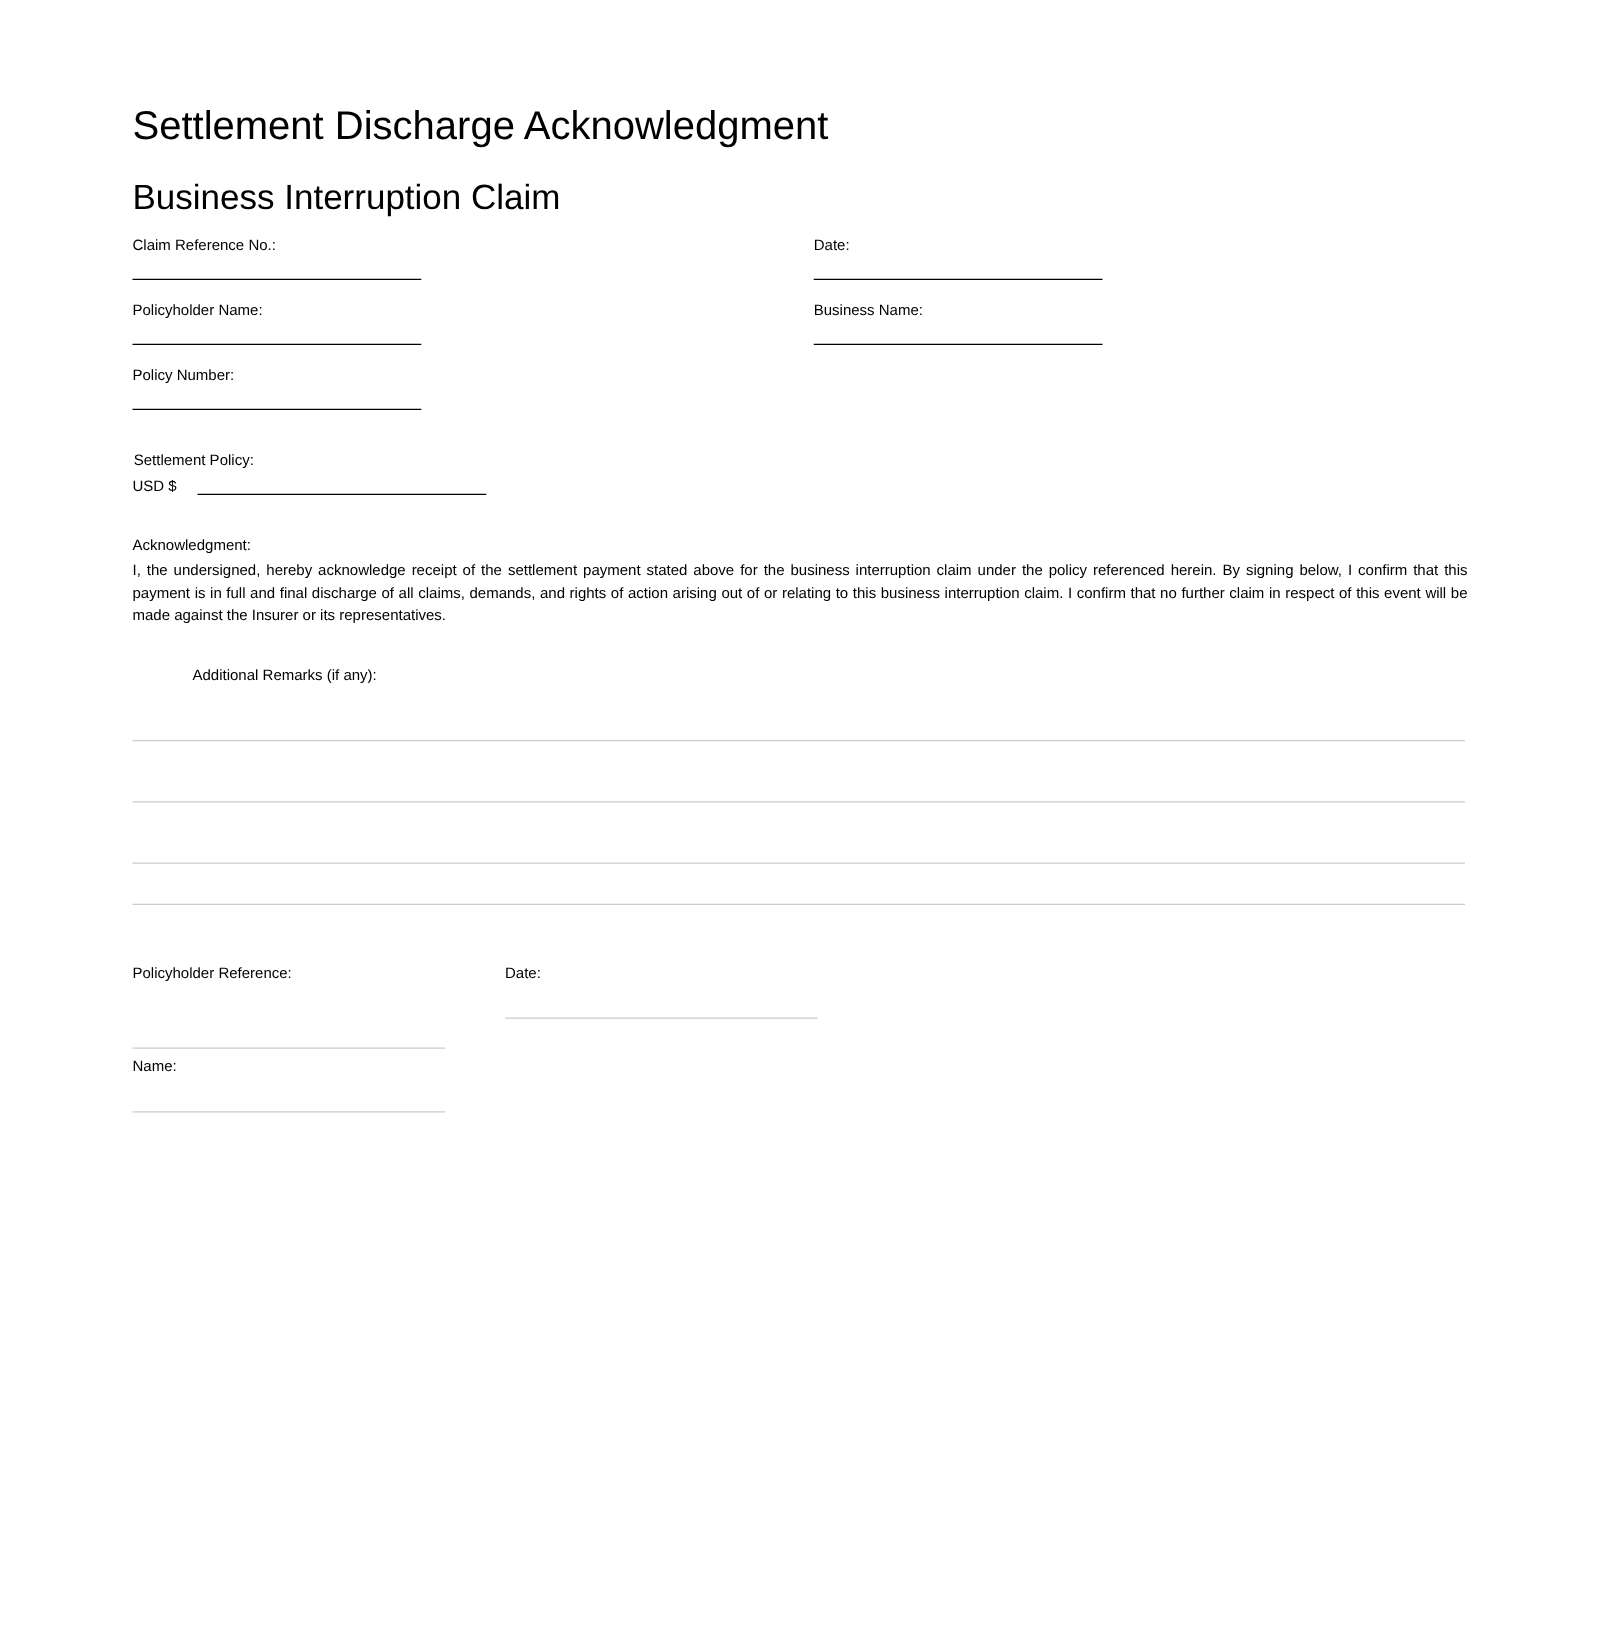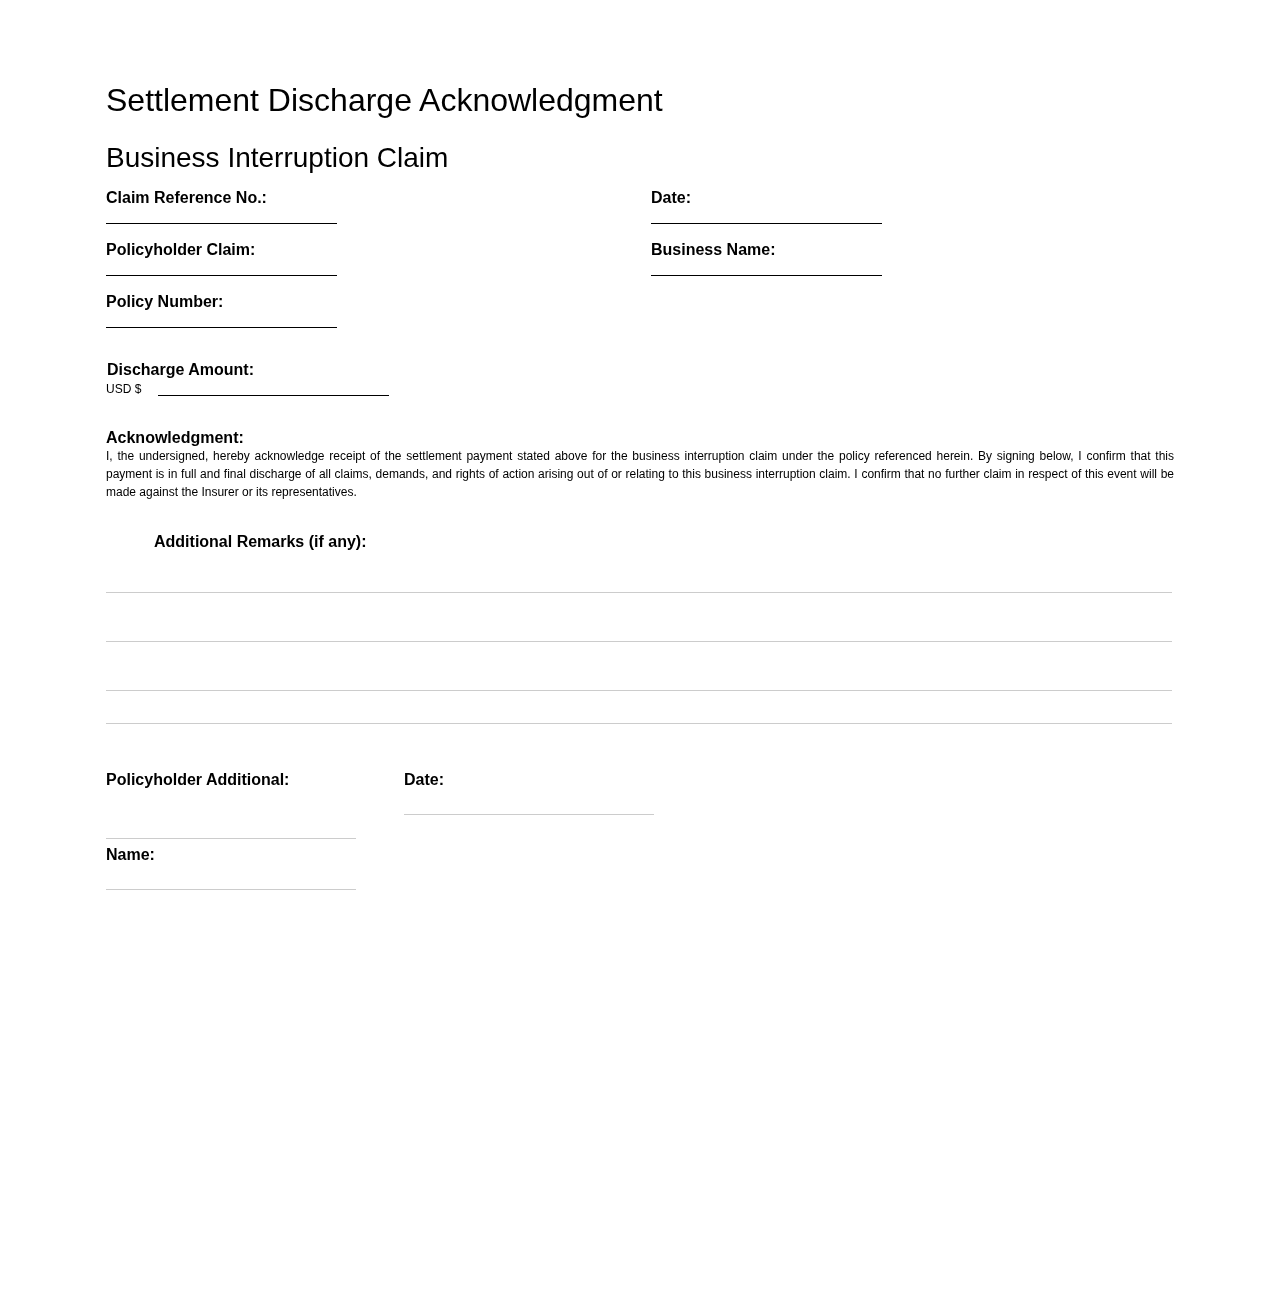--- a/index.html
+++ b/index.html
@@ -3,61 +3,61 @@
   <meta charset="utf-8">
   <style>
     html, body { margin: 0; padding: 0; background: #ffffff; }
     body {
       width: 1278px; height: 1300px; position: relative;
       font-family: "Liberation Sans", sans-serif; color: #000;
     }
     .abs { position: absolute; }
     .title { left: 106px; top: 82px; font-size: 32px; font-weight: normal; margin: 0; white-space: nowrap; text-align: right; }
     .subtitle { left: 106px; top: 142px; font-size: 28px; font-weight: normal; margin: 0; white-space: nowrap; }
-    .label { font-size: 16px; font-weight: bold; white-space: nowrap; }
+    .label { font-size: 12px; font-weight: normal; white-space: nowrap; }
     .uline { height: 0; border-top: 1.5px solid #000; width: 231px; }
     .text { font-size: 12px; line-height: 18px; }
     .gline { height: 0; border-top: 1px solid #cccccc; }
   </style>
 </head>
 <body>
 
 <h1 class="abs title">Settlement Discharge Acknowledgment</h1>
 <h2 class="abs subtitle">Business Interruption Claim</h2>
 
 <div class="abs label" style="left:106px; top:189px;">Claim Reference No.:</div>
 <div class="abs uline" style="left:106px; top:223px;"></div>
 
 <div class="abs label" style="left:651px; top:189px;">Date:</div>
 <div class="abs uline" style="left:651px; top:223px;"></div>
 
-<div class="abs label" style="left:106px; top:241px;">Policyholder Claim:</div>
+<div class="abs label" style="left:106px; top:241px;">Policyholder Name:</div>
 <div class="abs uline" style="left:106px; top:275px;"></div>
 
 <div class="abs label" style="left:651px; top:241px;">Business Name:</div>
 <div class="abs uline" style="left:651px; top:275px;"></div>
 
 <div class="abs label" style="left:106px; top:293px;">Policy Number:</div>
 <div class="abs uline" style="left:106px; top:327px;"></div>
 
-<div class="abs label" style="left:107px; top:361px;">Discharge Amount:</div>
+<div class="abs label" style="left:107px; top:361px;">Settlement Policy:</div>
 <div class="abs text" style="left:106px; top:380px; white-space:nowrap;">
   <span>USD $</span>
 </div>
 <div class="abs" style="left:158px; top:395px; width:231px; height:0; border-top:1.5px solid #000;"></div>
 
 <div class="abs label" style="left:106px; top:429px;text-align:right;">Acknowledgment:</div>
 <div class="abs text" style="left:106px; top:447px; width:1068px; text-align:justify;">I, the undersigned, hereby acknowledge receipt of the settlement payment stated above for the business interruption claim under the policy referenced herein. By signing below, I confirm that this payment is in full and final discharge of all claims, demands, and rights of action arising out of or relating to this business interruption claim. I confirm that no further claim in respect of this event will be made against the Insurer or its representatives.</div>
 
 <div class="abs label" style="left:106px; top:533px;margin-left:48px;">Additional Remarks (if any):</div>
 <div class="abs gline" style="left:106px; top:592px; width:1066px;"></div>
 <div class="abs gline" style="left:106px; top:641px; width:1066px;"></div>
 <div class="abs gline" style="left:106px; top:690px; width:1066px;"></div>
 <div class="abs gline" style="left:106px; top:723px; width:1066px;"></div>
 
-<div class="abs label" style="left:106px; top:771px;">Policyholder Additional:</div>
+<div class="abs label" style="left:106px; top:771px;">Policyholder Reference:</div>
 <div class="abs gline" style="left:106px; top:838px; width:250px;"></div>
 
 <div class="abs label" style="left:404px; top:771px;">Date:</div>
 <div class="abs gline" style="left:404px; top:814px; width:250px;"></div>
 
 <div class="abs label" style="left:106px; top:846px;">Name:</div>
 <div class="abs gline" style="left:106px; top:889px; width:250px;"></div>
 
 </body></html>

